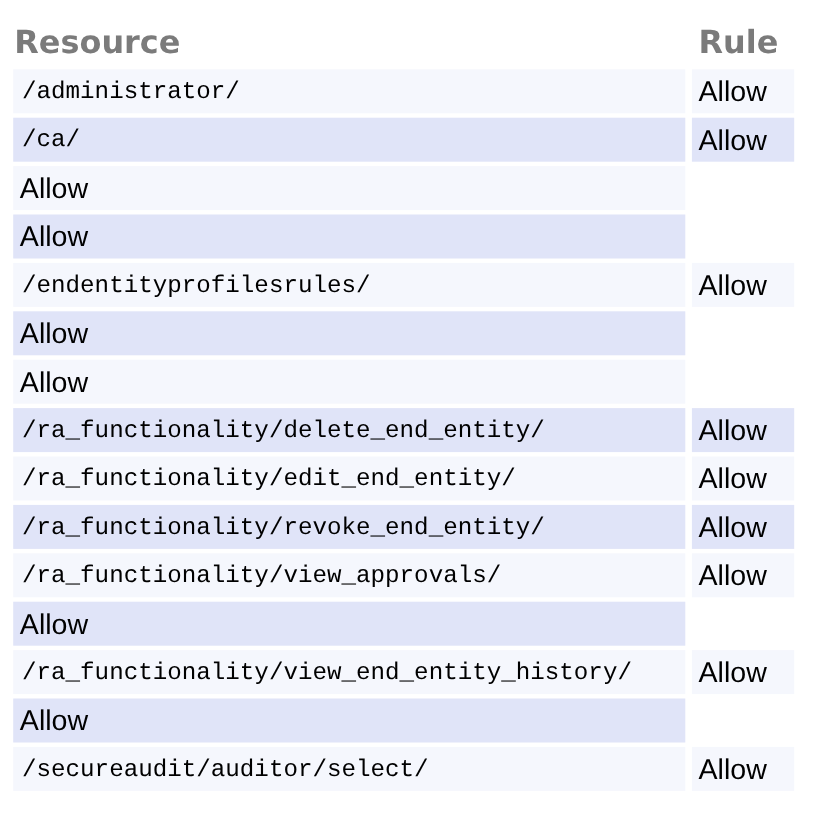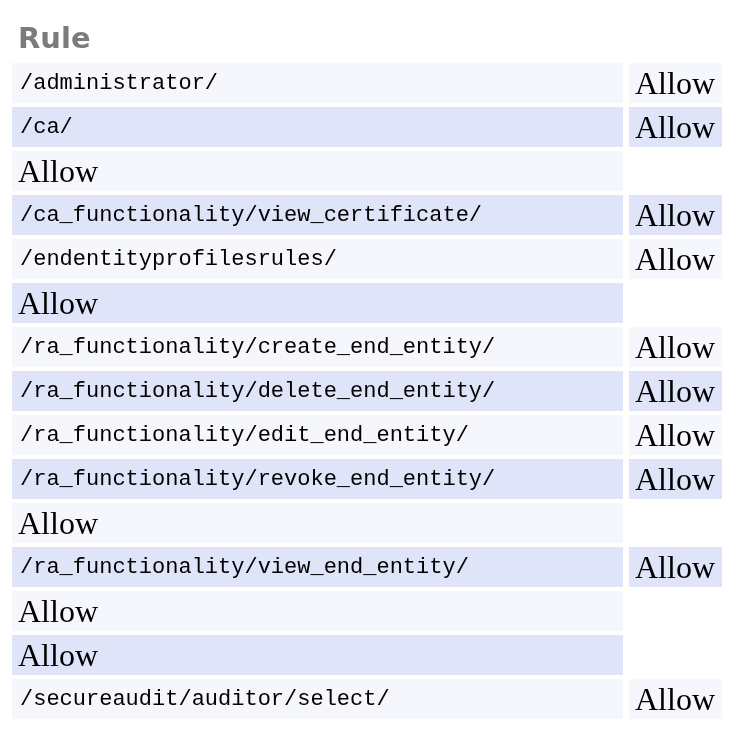--- a/index.html
+++ b/index.html
@@ -65,91 +65,91 @@
     background: var(--row-even-bg, #e0e4f8);
   }
   .cell.resource {
     padding-left: 8px;
     font-family: "Liberation Mono", monospace;
     font-size: 22px;
     color: var(--row-text, #000000);
   }
   .cell.rule {
     padding-left: 6px;
-    font-family: Liberation Serif, serif;
-    font-size: 32px;
+    font-family: Liberation Sans, sans-serif;
+    font-size: 26px;
     color: var(--row-text, #000000);
   }
 </style>
 </head>
 <body>
 
 <div class="table-wrap">
   <div class="grid header-row">
+    <div class="header-cell resource">Resource</div>
     <div class="header-cell rule">Rule</div>
   </div>
   <div class="body-rows">
   <div class="row">
     <div class="cell resource">/administrator/</div>
     <div class="cell rule">Allow</div>
   </div>
 
   <div class="row">
     <div class="cell resource">/ca/</div>
     <div class="cell rule">Allow</div>
   </div>
 
   <div class="row">
     <div class="cell rule">Allow</div>
   </div>
 
   <div class="row">
-    <div class="cell resource">/ca_functionality/view_certificate/</div>
     <div class="cell rule">Allow</div>
   </div>
 
   <div class="row">
     <div class="cell resource">/endentityprofilesrules/</div>
     <div class="cell rule">Allow</div>
   </div>
 
   <div class="row">
     <div class="cell rule">Allow</div>
   </div>
 
   <div class="row">
-    <div class="cell resource">/ra_functionality/create_end_entity/</div>
     <div class="cell rule">Allow</div>
   </div>
 
   <div class="row">
     <div class="cell resource">/ra_functionality/delete_end_entity/</div>
     <div class="cell rule">Allow</div>
   </div>
 
   <div class="row">
     <div class="cell resource">/ra_functionality/edit_end_entity/</div>
     <div class="cell rule">Allow</div>
   </div>
 
   <div class="row">
     <div class="cell resource">/ra_functionality/revoke_end_entity/</div>
     <div class="cell rule">Allow</div>
   </div>
 
   <div class="row">
+    <div class="cell resource">/ra_functionality/view_approvals/</div>
     <div class="cell rule">Allow</div>
   </div>
 
   <div class="row">
-    <div class="cell resource">/ra_functionality/view_end_entity/</div>
     <div class="cell rule">Allow</div>
   </div>
 
   <div class="row">
+    <div class="cell resource">/ra_functionality/view_end_entity_history/</div>
     <div class="cell rule">Allow</div>
   </div>
 
   <div class="row">
     <div class="cell rule">Allow</div>
   </div>
 
   <div class="row">
     <div class="cell resource">/secureaudit/auditor/select/</div>
     <div class="cell rule">Allow</div>

